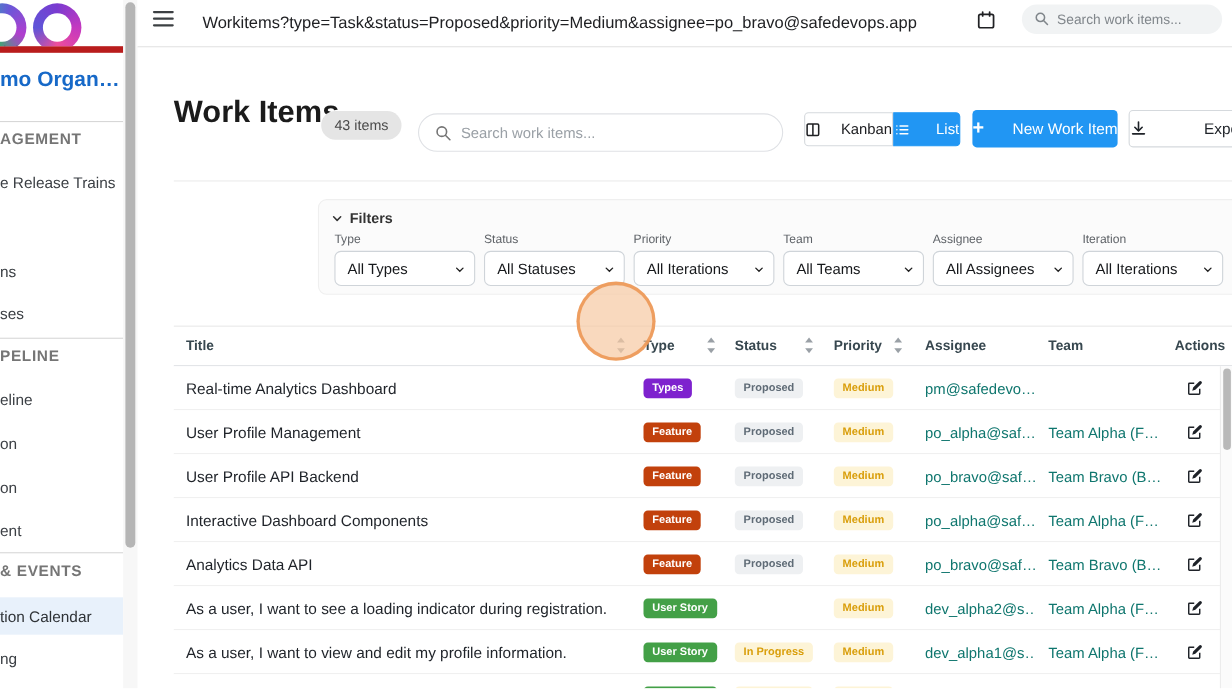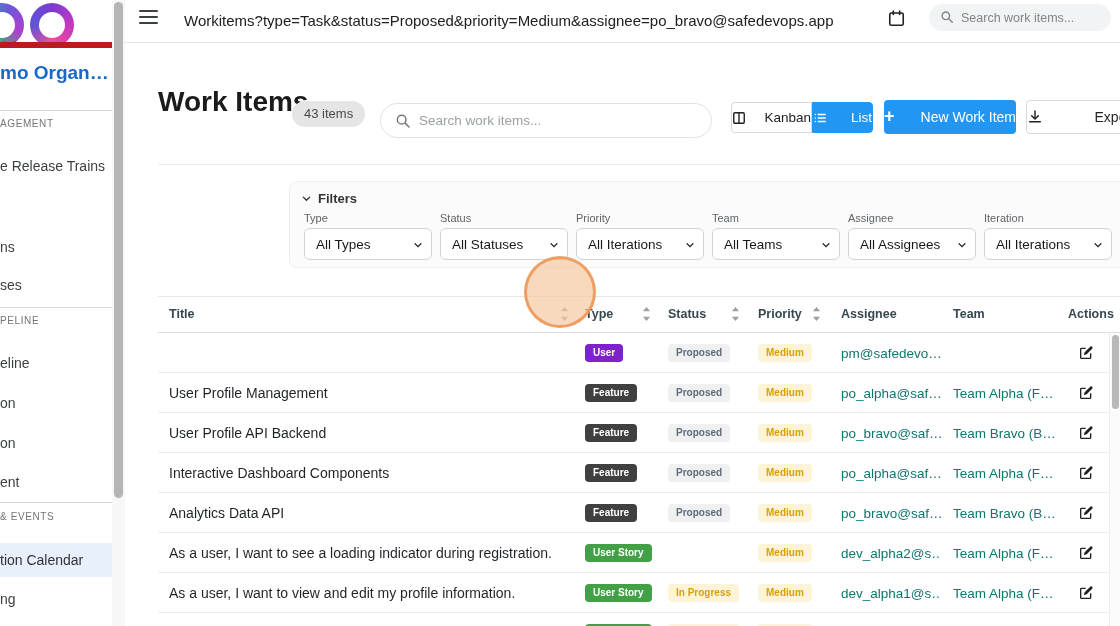--- a/index.html
+++ b/index.html
@@ -11,21 +11,21 @@
   
   .sidebar { left:0; top:0; width:112px; height:626px; background:#fff; }
   .logo-wrap { left:0; top:0; width:112px; height:48px; border-bottom:6px solid #b91c1c; overflow:hidden; }
   .ring { position:absolute; width:44px; height:44px; border-radius:50%; }
   .ring::after { content:""; position:absolute; left:9px; top:9px; width:26px; height:26px; border-radius:50%; background:#fff; }
   .ring.l { left:-20px; top:3px; background:conic-gradient(from 200deg,#34b36a,#27b5ae,#6a58d8,#b13ecf,#34b36a); }
   .ring.r { left:30px; top:3px; background:conic-gradient(from 0deg,#7a3bd0,#c438c0,#ef4e9b,#5f55d8,#7a3bd0); }
   .brand-frag { left:0; top:40px; font-size:9px; font-weight:bold; color:#5a4b6b; letter-spacing:.3px; }
   .org-frag { left:0; top:62px; font-size:19px; font-weight:bold; color:#1769c8; white-space:nowrap; }
   .sb-div { left:0; width:112px; border-top:1px solid #d7d7d7; }
-  .sb-h { left:0; font-size:10px; font-weight:normal; color:#757575; letter-spacing:.6px; white-space:nowrap; }
+  .sb-h { left:0; font-size:14px; font-weight:bold; color:#757575; letter-spacing:.6px; white-space:nowrap; }
   .sb-i { left:0; font-size:14px; color:#3b3f44; white-space:nowrap; }
   .sb-active { left:0; top:543px; width:112px; height:34px; background:#e8f1fb; }
   .sb-active span { position:absolute; left:0; top:9px; font-size:14px; color:#2f3337; white-space:nowrap; }
   .sb-scroll { left:112px; top:0; width:13px; height:626px; background:#f7f7f7; }
   .sb-thumb { position:absolute; left:2px; top:2px; width:9px; height:496px; background:#b5b5b5; border-radius:5px; }
 
   
   .topbar { left:125px; top:0; width:995px; height:43px; background:#fff; border-bottom:1px solid #e3e3e3; }
   .burger { left:139px; top:10px; width:19px; height:15px; cursor:pointer; }
   .burger i { position:absolute; left:0; width:19px; height:2px; background:#3c4043; border-radius:1px; }
@@ -66,21 +66,21 @@
   .th { position:absolute; top:10px; font-size:12.5px; font-weight:bold; color:#37474f; white-space:nowrap; }
   .sort { position:absolute; top:9px; width:9px; height:16px; cursor:pointer; }
   .sort svg { position:absolute; left:0; }
   .row { left:158px; width:962px; height:40px; background:#fff; border-bottom:1px solid #ededed; }
   .cell-title { position:absolute; left:11px; top:12px; font-size:14px; color:#1f2329; white-space:nowrap; }
   .cell-text { position:absolute; top:13px; font-size:13.5px; color:#0f766e; white-space:nowrap; overflow:hidden; }
   .c-assignee { left:683px; width:100px; }
   .c-team { left:795px; width:110px; }
   .badge { position:absolute; top:11px; height:18px; line-height:18px; padding:0 8px; border-radius:4px; font-size:10px; font-weight:bold; white-space:nowrap; }
   .b-type { left:427px; color:#fff; }
-  .b-epic { background:#7e22ce; } .b-feature { background:#404040; } .b-story { background:#43a047; }
+  .b-epic { background:#7e22ce; } .b-feature { background:#c2410c; } .b-story { background:#43a047; }
   .b-status { left:510px; background:#eef0f2; color:#5f6b76; }
   .b-status.inprog { background:#fdf4d7; color:#d99e0b; }
   .b-priority { left:600px; background:#fdf4d7; color:#d99e0b; }
   .edit-btn { position:absolute; left:920px; top:12px; width:16px; height:16px; cursor:pointer; }
   .partial { overflow:hidden; }
   .tbl-scroll { left:1109px; top:333px; width:11px; height:293px; background:#fbfbfb; border-left:1px solid #ececec; }
   .tbl-thumb { position:absolute; left:2px; top:2px; width:7px; height:74px; background:#b9b9b9; border-radius:4px; }
 
   
   .click-ring { left:524px; top:256px; width:72px; height:72px; border-radius:50%; background:rgba(247,201,162,.7); border:3px solid rgba(236,148,80,.85); z-index:50; pointer-events:none; }
@@ -267,21 +267,22 @@
           <path d="M5 1l4 5H1z"></path>
           <path d="M5 17l-4-5h8z"></path>
         </svg>
     </span>
     <span class="th" style="left:683px">Assignee</span>
     <span class="th" style="left:795px">Team</span>
     <span class="th" style="left:910px">Actions</span>
   </div>
 
   <div class="abs row" style="top:333px">
-    <span class="badge b-type b-epic">User</span>
+    <span class="cell-title">Real-time Analytics Dashboard</span>
+    <span class="badge b-type b-epic">Types</span>
     <span class="badge b-status">Proposed</span>
     <span class="badge b-priority">Medium</span>
     <span class="cell-text c-assignee">pm@safedevo…</span>
     <span class="edit-btn"><svg width="16" height="16" viewBox="0 0 24 24" fill="none" stroke="#1f2329" stroke-width="2">
           <path d="M11.5 5H5a1 1 0 0 0-1 1v13a1 1 0 0 0 1 1h13a1 1 0 0 0 1-1v-6.5"></path>
           <path d="M18.3 2.7a2.1 2.1 0 0 1 3 3L13 14l-4.2 1.2L10 11z" fill="#1f2329" stroke="none"></path>
         </svg></span>
   </div>
 
   <div class="abs row" style="top:373px">

